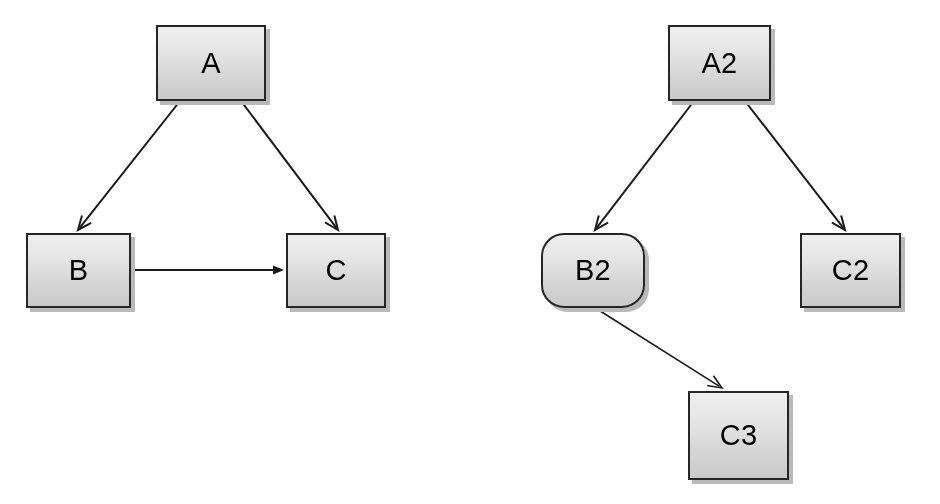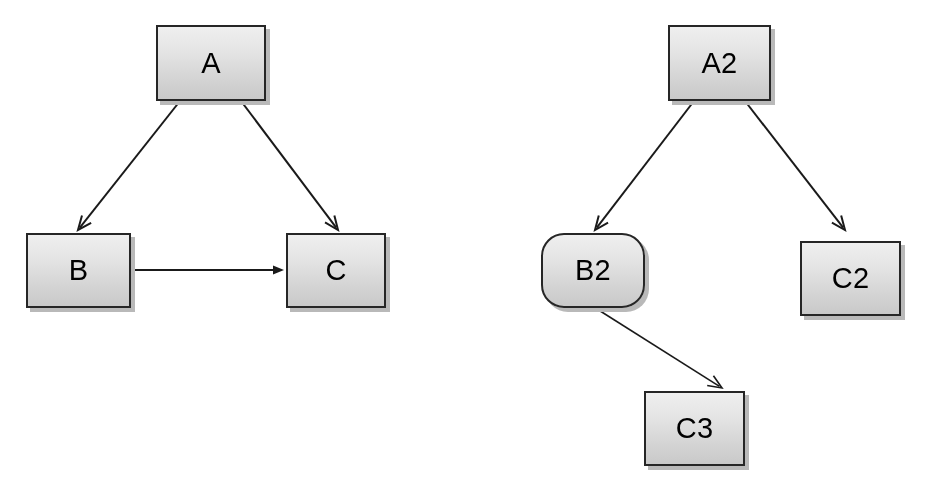--- a/index.html
+++ b/index.html
@@ -87,20 +87,20 @@
   </div>
   <div class="node" style="left: 286px; top: 233px; width: 100px; height: 75px;">
     <span class="node-label">C</span>
   </div>
   <div class="node" style="left: 668px; top: 25px; width: 103px; height: 76px;">
     <span class="node-label">A2</span>
   </div>
   <div class="node" style="left: 541px; top: 233px; width: 104px; height: 75px; border-radius: 23px;">
     <span class="node-label">B2</span>
   </div>
-  <div class="node" style="left: 800px; top: 233px; width: 101px; height: 75px; margin-top: 8px;">
+  <div class="node" style="left: 800px; top: 233px; width: 101px; height: 75px;">
     <span class="node-label">C2</span>
   </div>
-  <div class="node" style="left: 644px; top: 391px; width: 101px; height: 75px;">
+  <div class="node" style="left: 688px; top: 391px; width: 101px; height: 89px;">
     <span class="node-label">C3</span>
   </div>
 
 </div>
 
 </body></html>

